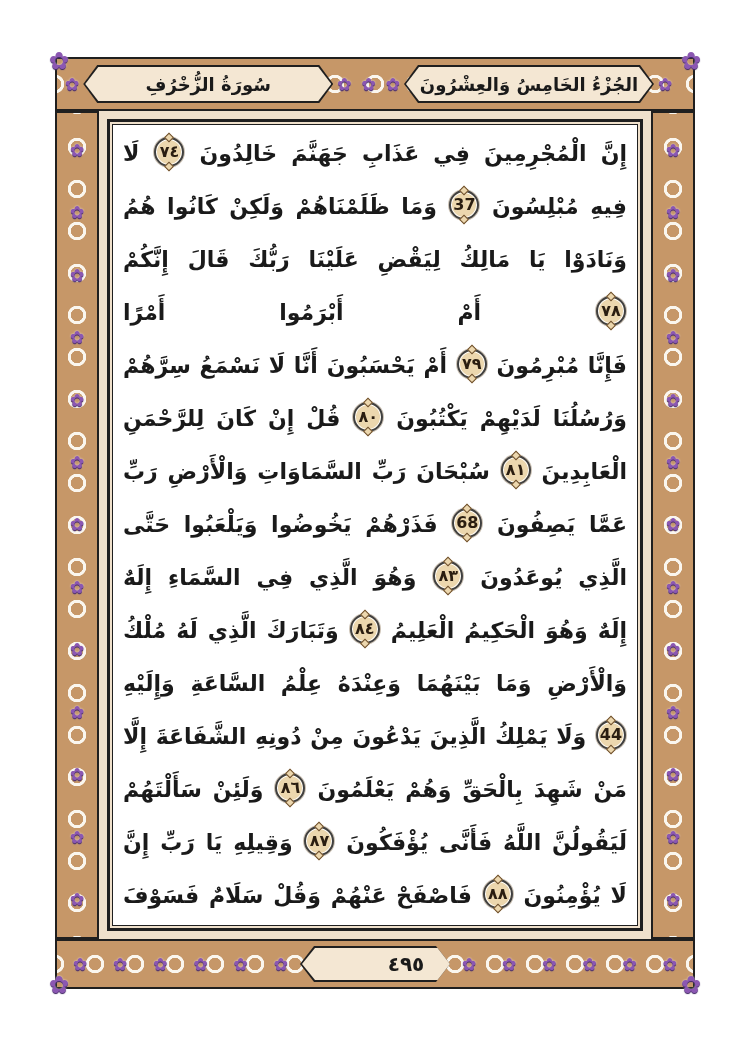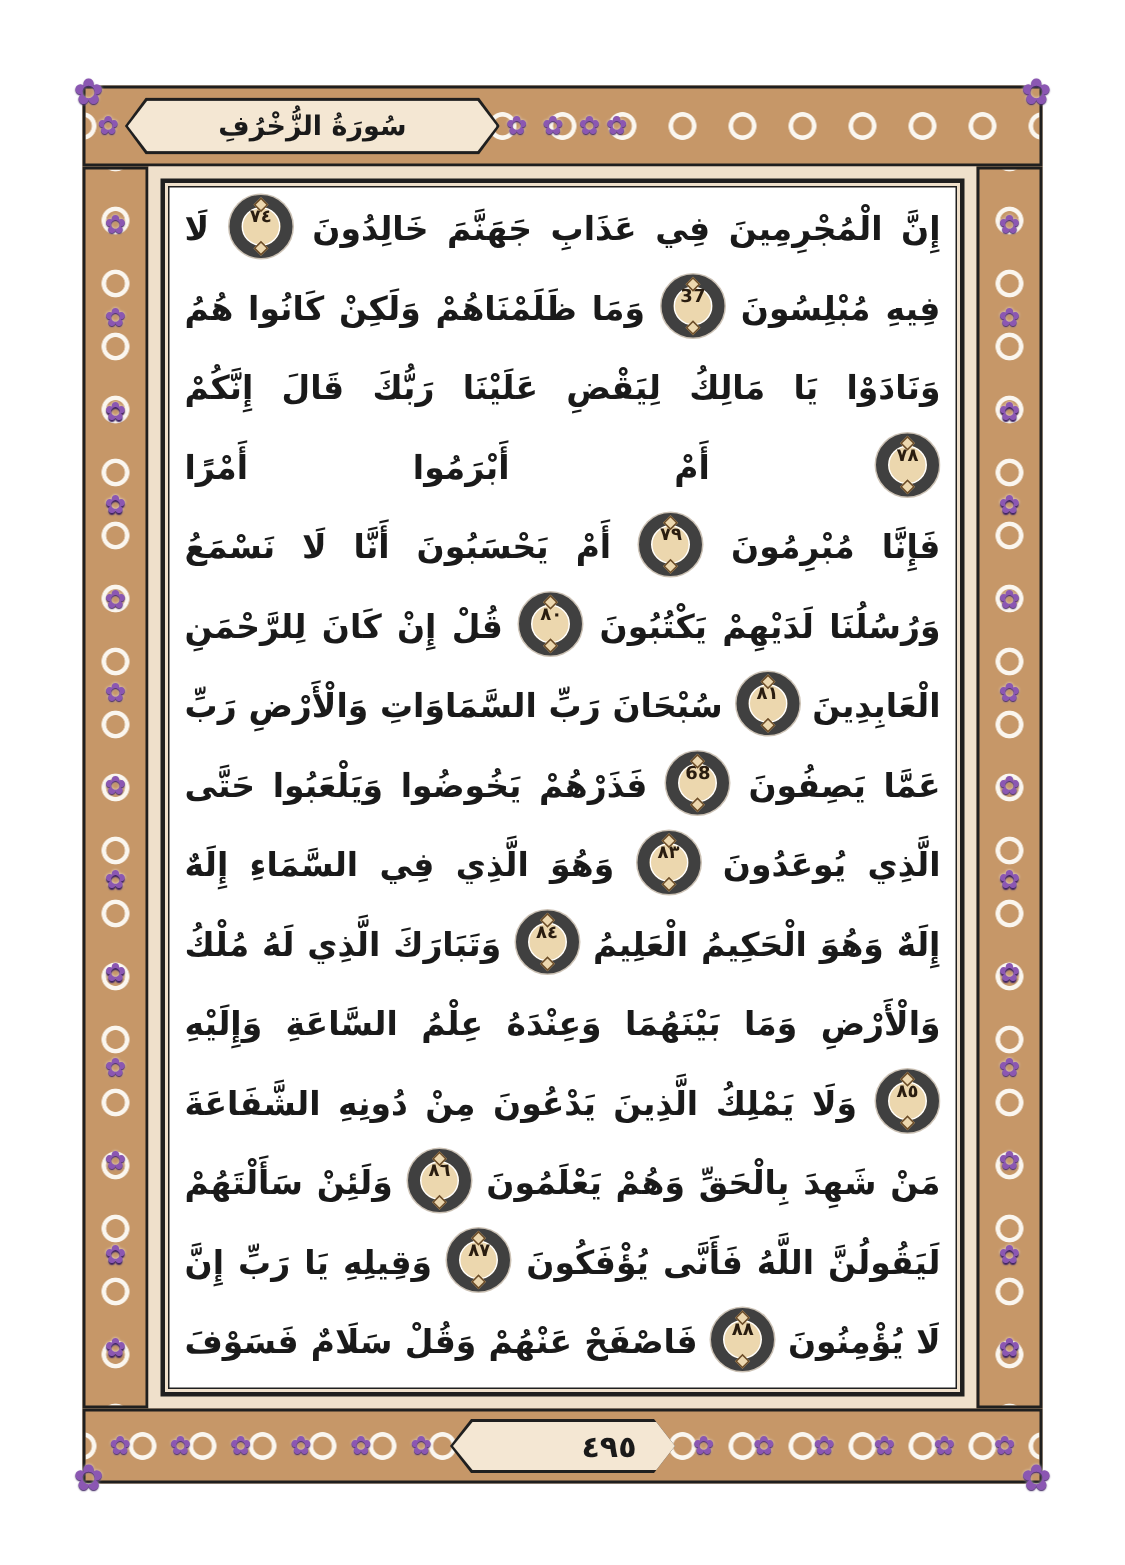--- a/index.html
+++ b/index.html
@@ -74,26 +74,26 @@
   
   .qlines{height:100%;display:flex;flex-direction:column;justify-content:space-between;}
   .qline{
     direction:rtl;
     height:52px;line-height:52px;
     font-size:22px;font-weight:bold;color:var(--text_black,#1a1a1a);
     text-align:justify;text-align-last:justify;
     overflow:hidden;white-space:normal;
   }
   .medallion{
-    display:inline-flex;justify-content:center;
+    display:inline-flex;align-items:center;justify-content:center;
     width:26px;height:26px;border-radius:50%;
     background:var(--medallion_fill,#ecd7ae);
-    border:8px solid #404040;
+    border:2px solid #404040;
     box-shadow:inset 0 0 0 1px #fff, 0 0 0 1px rgba(107,76,40,0.35);
-    font-size:12px;font-weight:bold;color:#2a1d10;
+    font-size:16px;font-weight:bold;color:#2a1d10;
     vertical-align:middle;position:relative;top:-3px;margin:0 1px;
     line-height:1;
   }
   .medallion::before,.medallion::after{
     content:"";position:absolute;left:50%;width:5px;height:5px;
     background:var(--medallion_fill,#ecd7ae);border:1px solid #6b4c28;
     transform:translateX(-50%) rotate(45deg);
   }
   .medallion::before{top:-5px;}
   .medallion::after{bottom:-5px;}
@@ -114,20 +114,23 @@
           <span class="flower">✿</span>
         </div>
       <div class="cartouche">
         <div class="cartouche-inner">سُورَةُ الزُّخْرُفِ</div>
       </div>
       <div class="flower-group">
           <span class="flower">✿</span>
           <span class="flower">✿</span>
           <span class="flower">✿</span>
         </div>
+      <div class="cartouche">
+        <div class="cartouche-inner">الجُزْءُ الخَامِسُ وَالعِشْرُونَ</div>
+      </div>
       <div class="flower-group">
           <span class="flower">✿</span>
         </div>
     </div>
 
     <div class="middle">
       <div class="band band-side">
           <span class="flower">✿</span>
           <span class="flower">✿</span>
           <span class="flower">✿</span>
@@ -170,21 +173,21 @@
                     <span>68</span>
                   </span> <span>فَذَرْهُمْ يَخُوضُوا وَيَلْعَبُوا حَتَّى يُلَاقُوا يَوْمَهُمُ</span> </div>
                 <div class="qline"><span>الَّذِي يُوعَدُونَ</span> <span class="medallion">
                     <span>٨٣</span>
                   </span> <span>وَهُوَ الَّذِي فِي السَّمَاءِ إِلَهٌ وَفِي الْأَرْضِ</span> </div>
                 <div class="qline"><span>إِلَهٌ وَهُوَ الْحَكِيمُ الْعَلِيمُ</span> <span class="medallion">
                     <span>٨٤</span>
                   </span> <span>وَتَبَارَكَ الَّذِي لَهُ مُلْكُ السَّمَاوَاتِ</span> </div>
                 <div class="qline"><span>وَالْأَرْضِ وَمَا بَيْنَهُمَا وَعِنْدَهُ عِلْمُ السَّاعَةِ وَإِلَيْهِ تُرْجَعُونَ</span> </div>
                 <div class="qline"><span class="medallion">
-                    <span>٨٥</span>
+                    <span>44</span>
                   </span> <span>وَلَا يَمْلِكُ الَّذِينَ يَدْعُونَ مِنْ دُونِهِ الشَّفَاعَةَ إِلَّا</span> </div>
                 <div class="qline"><span>مَنْ شَهِدَ بِالْحَقِّ وَهُمْ يَعْلَمُونَ</span> <span class="medallion">
                     <span>٨٦</span>
                   </span> <span>وَلَئِنْ سَأَلْتَهُمْ مَنْ خَلَقَهُمْ</span> </div>
                 <div class="qline"><span>لَيَقُولُنَّ اللَّهُ فَأَنَّى يُؤْفَكُونَ</span> <span class="medallion">
                     <span>٨٧</span>
                   </span> <span>وَقِيلِهِ يَا رَبِّ إِنَّ هَؤُلَاءِ قَوْمٌ</span> </div>
                 <div class="qline"><span>لَا يُؤْمِنُونَ</span> <span class="medallion">
                     <span>٨٨</span>
                   </span> <span>فَاصْفَحْ عَنْهُمْ وَقُلْ سَلَامٌ فَسَوْفَ يَعْلَمُونَ</span>  </div>

